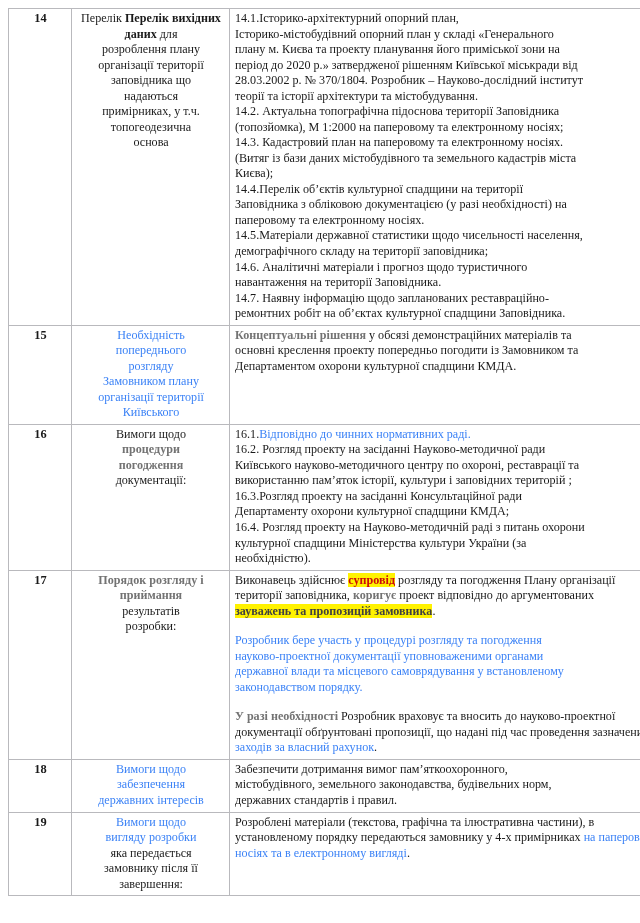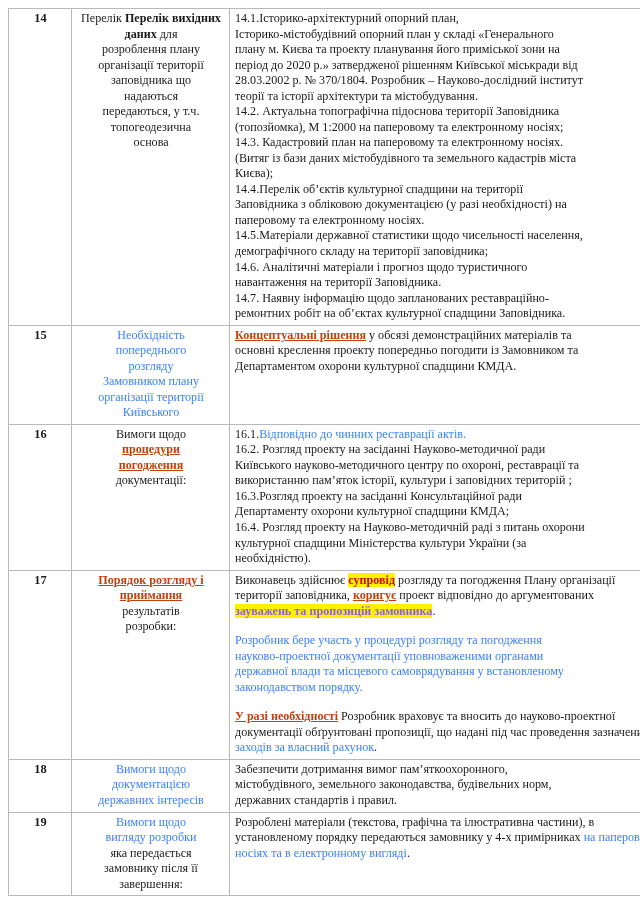--- a/index.html
+++ b/index.html
@@ -51,42 +51,42 @@
   }
   p.ln {
     margin: 0;
     padding: 0;
   }
   p.gap {
     margin: 0;
     height: 14px;
   }
   .b { font-weight: bold; }
-  .redb { color: #c2410c; font-weight: bold; text-decoration: underline; }
+  .redb { color: #737373; font-weight: bold; }
   .pink { color: #3b82f6; }
   .hl-red { background: #fff200; color: #cc0a0a; font-weight: bold; }
-  .hl-blk { background: #fff200; color: #8b5cf6; font-weight: bold; }
+  .hl-blk { background: #fff200; color: #404040; font-weight: bold; }
 </style>
 </head>
 <body>
 
 <div class="page">
   <table class="spec">
     <tbody>
 
       <tr>
         <td class="col-num">14</td>
         <td class="col-name">
           <p class="ln">Перелік <span class="b">Перелік вихідних</span></p>
           <p class="ln"><span class="b">даних</span> для</p>
           <p class="ln">розроблення плану</p>
           <p class="ln">організації території</p>
           <p class="ln">заповідника що</p>
           <p class="ln">надаються</p>
-          <p class="ln">передаються, у т.ч.</p>
+          <p class="ln">примірниках, у т.ч.</p>
           <p class="ln">топогеодезична</p>
           <p class="ln">основа</p>
         </td>
         <td class="col-body">
           <p class="ln">14.1.Історико-архітектурний опорний план,</p>
           <p class="ln">Історико-містобудівний опорний план у складі «Генерального</p>
           <p class="ln">плану м. Києва та проекту планування його приміської зони на</p>
           <p class="ln">період до 2020 р.» затвердженої рішенням Київської міськради від</p>
           <p class="ln">28.03.2002 р. № 370/1804. Розробник – Науково-дослідний інститут</p>
           <p class="ln">теорії та історії архітектури та містобудування.</p>
@@ -126,21 +126,21 @@
 
       <tr>
         <td class="col-num">16</td>
         <td class="col-name">
           <p class="ln">Вимоги щодо</p>
           <p class="ln redb">процедури</p>
           <p class="ln redb">погодження</p>
           <p class="ln">документації:</p>
         </td>
         <td class="col-body">
-          <p class="ln">16.1.<span class="pink">Відповідно до чинних реставрації актів.</span></p>
+          <p class="ln">16.1.<span class="pink">Відповідно до чинних нормативних раді.</span></p>
           <p class="ln">16.2. Розгляд проекту на засіданні Науково-методичної ради</p>
           <p class="ln">Київського науково-методичного центру по охороні, реставрації та</p>
           <p class="ln">використанню пам’яток історії, культури і заповідних територій ;</p>
           <p class="ln">16.3.Розгляд проекту на засіданні Консультаційної ради</p>
           <p class="ln">Департаменту охорони культурної спадщини КМДА;</p>
           <p class="ln">16.4. Розгляд проекту на Науково-методичній раді з питань охорони</p>
           <p class="ln">культурної спадщини Міністерства культури України (за</p>
           <p class="ln">необхідністю).</p>
         </td>
       </tr>
@@ -162,21 +162,21 @@
           <p class="ln pink">законодавством порядку.</p>
           <p class="gap"></p>
           <p class="ln"><span class="redb">У разі необхідності</span><span> Розробник враховує та вносить до науково-проектної документації обґрунтовані пропозиції, що надані під час проведення зазначених </span><span class="pink">заходів за власний рахунок</span><span>.</span></p>
         </td>
       </tr>
 
       <tr>
         <td class="col-num">18</td>
         <td class="col-name pink">
           <p class="ln">Вимоги щодо</p>
-          <p class="ln">документацією</p>
+          <p class="ln">забезпечення</p>
           <p class="ln">державних інтересів</p>
         </td>
         <td class="col-body">
           <p class="ln">Забезпечити дотримання вимог пам’яткоохоронного,</p>
           <p class="ln">містобудівного, земельного законодавства, будівельних норм,</p>
           <p class="ln">державних стандартів і правил.</p>
         </td>
       </tr>
 
       <tr>

